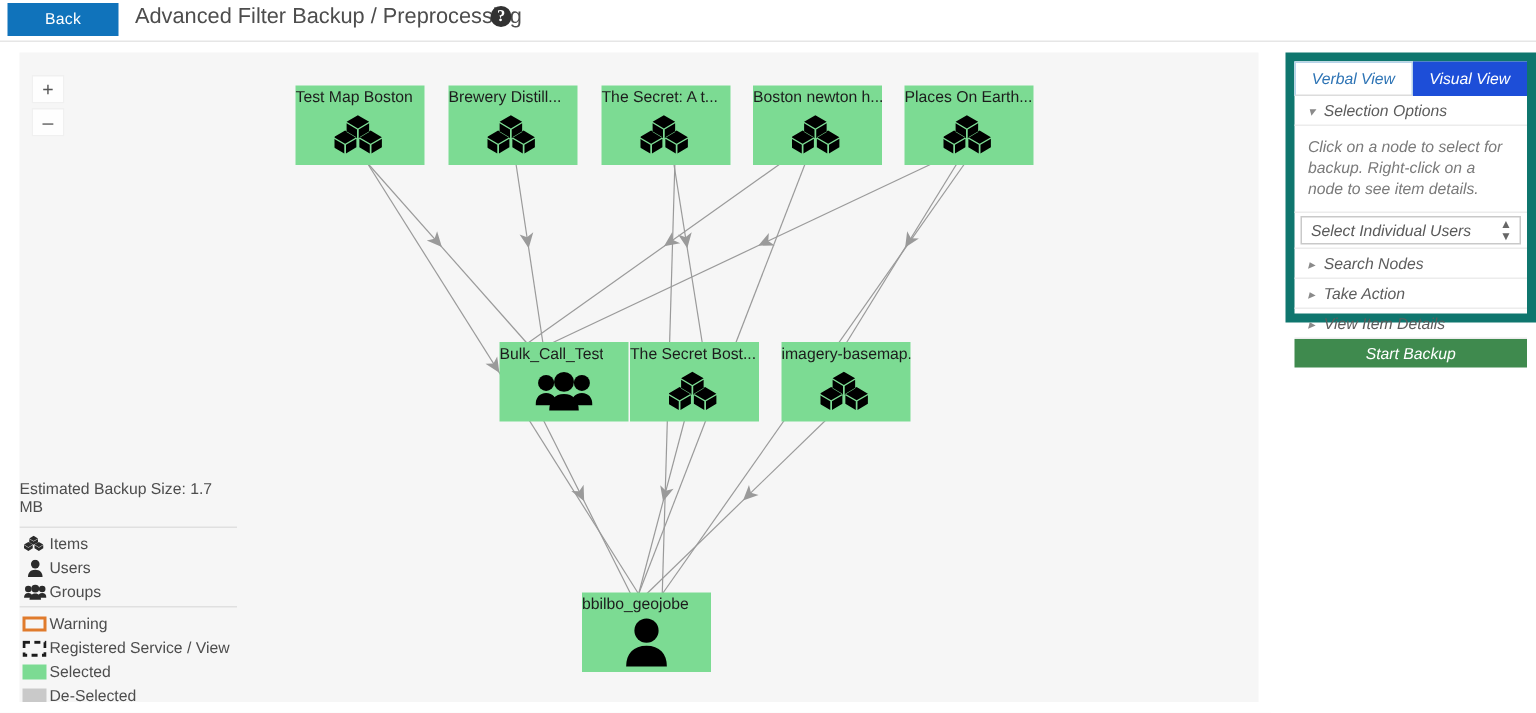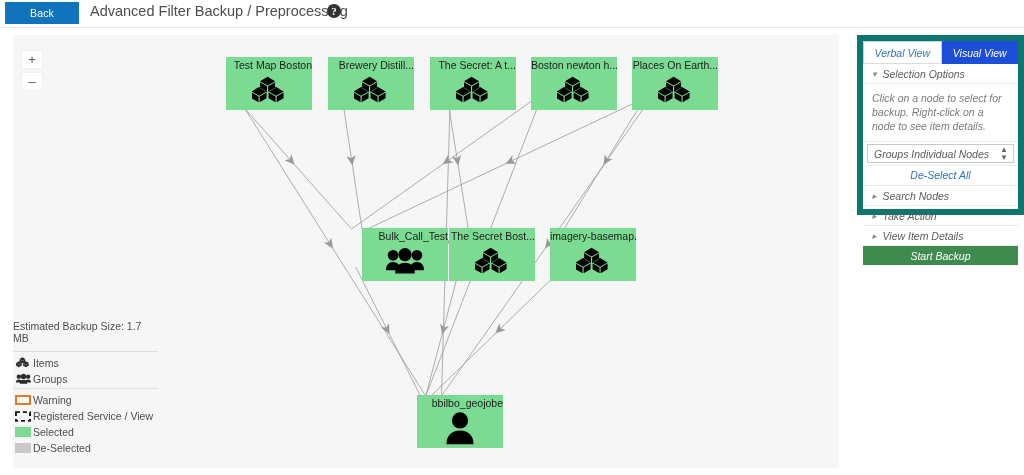--- a/index.html
+++ b/index.html
@@ -59,24 +59,23 @@
     font-size:13px; color:#555; cursor:pointer; user-select:none;
     font-family:"Liberation Sans", sans-serif;
   }
   .zoom-btn + .zoom-btn { margin-top:3px; }
 
   svg.edges { position:absolute; left:0; top:0; width:826px; height:433px; }
 
   .node {
     position:absolute;
     background:#7cdb93;
-    display:flex; flex-direction:column; align-items:flex-end;
+    display:flex; flex-direction:column; align-items:flex-start;
     z-index:10;
     cursor:pointer;
-    margin-left:29px;
   }
   .node-label {
     font-size:10.5px; color:#1c1c1c; line-height:12px;
     margin-top:2px; white-space:nowrap; overflow:hidden;
     max-width:100%; text-align:center;
     font-family:"Liberation Sans", sans-serif;
   }
   .node-glyph {
     flex:1; display:flex; align-items:center; justify-content:center;
     width:100%;
@@ -296,20 +295,29 @@
           <svg width="14" height="12" viewBox="0 0 24 20">
             <path fill="#2b2b2b" d="M11 0 L16 3 L11 6 L6 3 Z M5 7 L10 10 L5 13 L0 10 Z M17 7 L22 10 L17 13 L12 10 Z
                                      M6 3.6 L6 7.4 L11 10.4 L11 6.6 Z M11 6.6 L11 10.4 L16 7.4 L16 3.6 Z
                                      M0 10.6 L0 14.4 L5 17.4 L5 13.6 Z M5 13.6 L5 17.4 L10 14.4 L10 10.6 Z
                                      M12 10.6 L12 14.4 L17 17.4 L17 13.6 Z M17 13.6 L17 17.4 L22 14.4 L22 10.6 Z"></path>
           </svg>
         </span>
         <span class="legend-txt">Items</span>
       </div>
 
+      <div class="legend-row">
+        <span class="legend-key">
+          <svg width="11" height="12" viewBox="0 0 16 18">
+            <circle cx="8" cy="4.6" r="4.3" fill="#2b2b2b"></circle>
+            <path fill="#2b2b2b" d="M8 10.2 C3.4 10.2 0.7 13 0.7 17.4 L15.3 17.4 C15.3 13 12.6 10.2 8 10.2 Z"></path>
+          </svg>
+        </span>
+        <span class="legend-txt">Users</span>
+      </div>
 
       <div class="legend-row">
         <span class="legend-key">
           <svg width="15" height="12" viewBox="0 0 22 16">
             <circle cx="4.2" cy="4.6" r="3.2" fill="#2b2b2b"></circle>
             <circle cx="17.8" cy="4.6" r="3.2" fill="#2b2b2b"></circle>
             <path fill="#2b2b2b" d="M4.2 8.6 C1.6 8.6 0 10.4 0 13.2 L8.4 13.2 C8.4 10.4 6.8 8.6 4.2 8.6 Z"></path>
             <path fill="#2b2b2b" d="M17.8 8.6 C15.2 8.6 13.6 10.4 13.6 13.2 L22 13.2 C22 10.4 20.4 8.6 17.8 8.6 Z"></path>
             <circle cx="11" cy="4.2" r="3.9" fill="#2b2b2b"></circle>
             <path fill="#2b2b2b" d="M11 9 C7.6 9 5.4 11.2 5.4 15 L16.6 15 C16.6 11.2 14.4 9 11 9 Z"></path>
@@ -361,26 +369,25 @@
 
     <div class="accordion">
       <span class="chev">▾</span>
       <span>Selection Options</span>
     </div>
 
     <div class="panel-text">Click on a node to select for backup. Right-click on a node to see item details.</div>
 
     <div class="select-wrap">
       <div class="fake-select">
-        <span>Groups Individual Nodes</span>
+        <span>Select Individual Users</span>
         <span class="arrows">▲<br>▼</span>
       </div>
     </div>
 
-    <div class="deselect-all">De-Select All</div>
 
     <div class="accordion">
       <span class="chev">▸</span>
       <span>Search Nodes</span>
     </div>
 
     <div class="accordion">
       <span class="chev">▸</span>
       <span>Take Action</span>
     </div>

